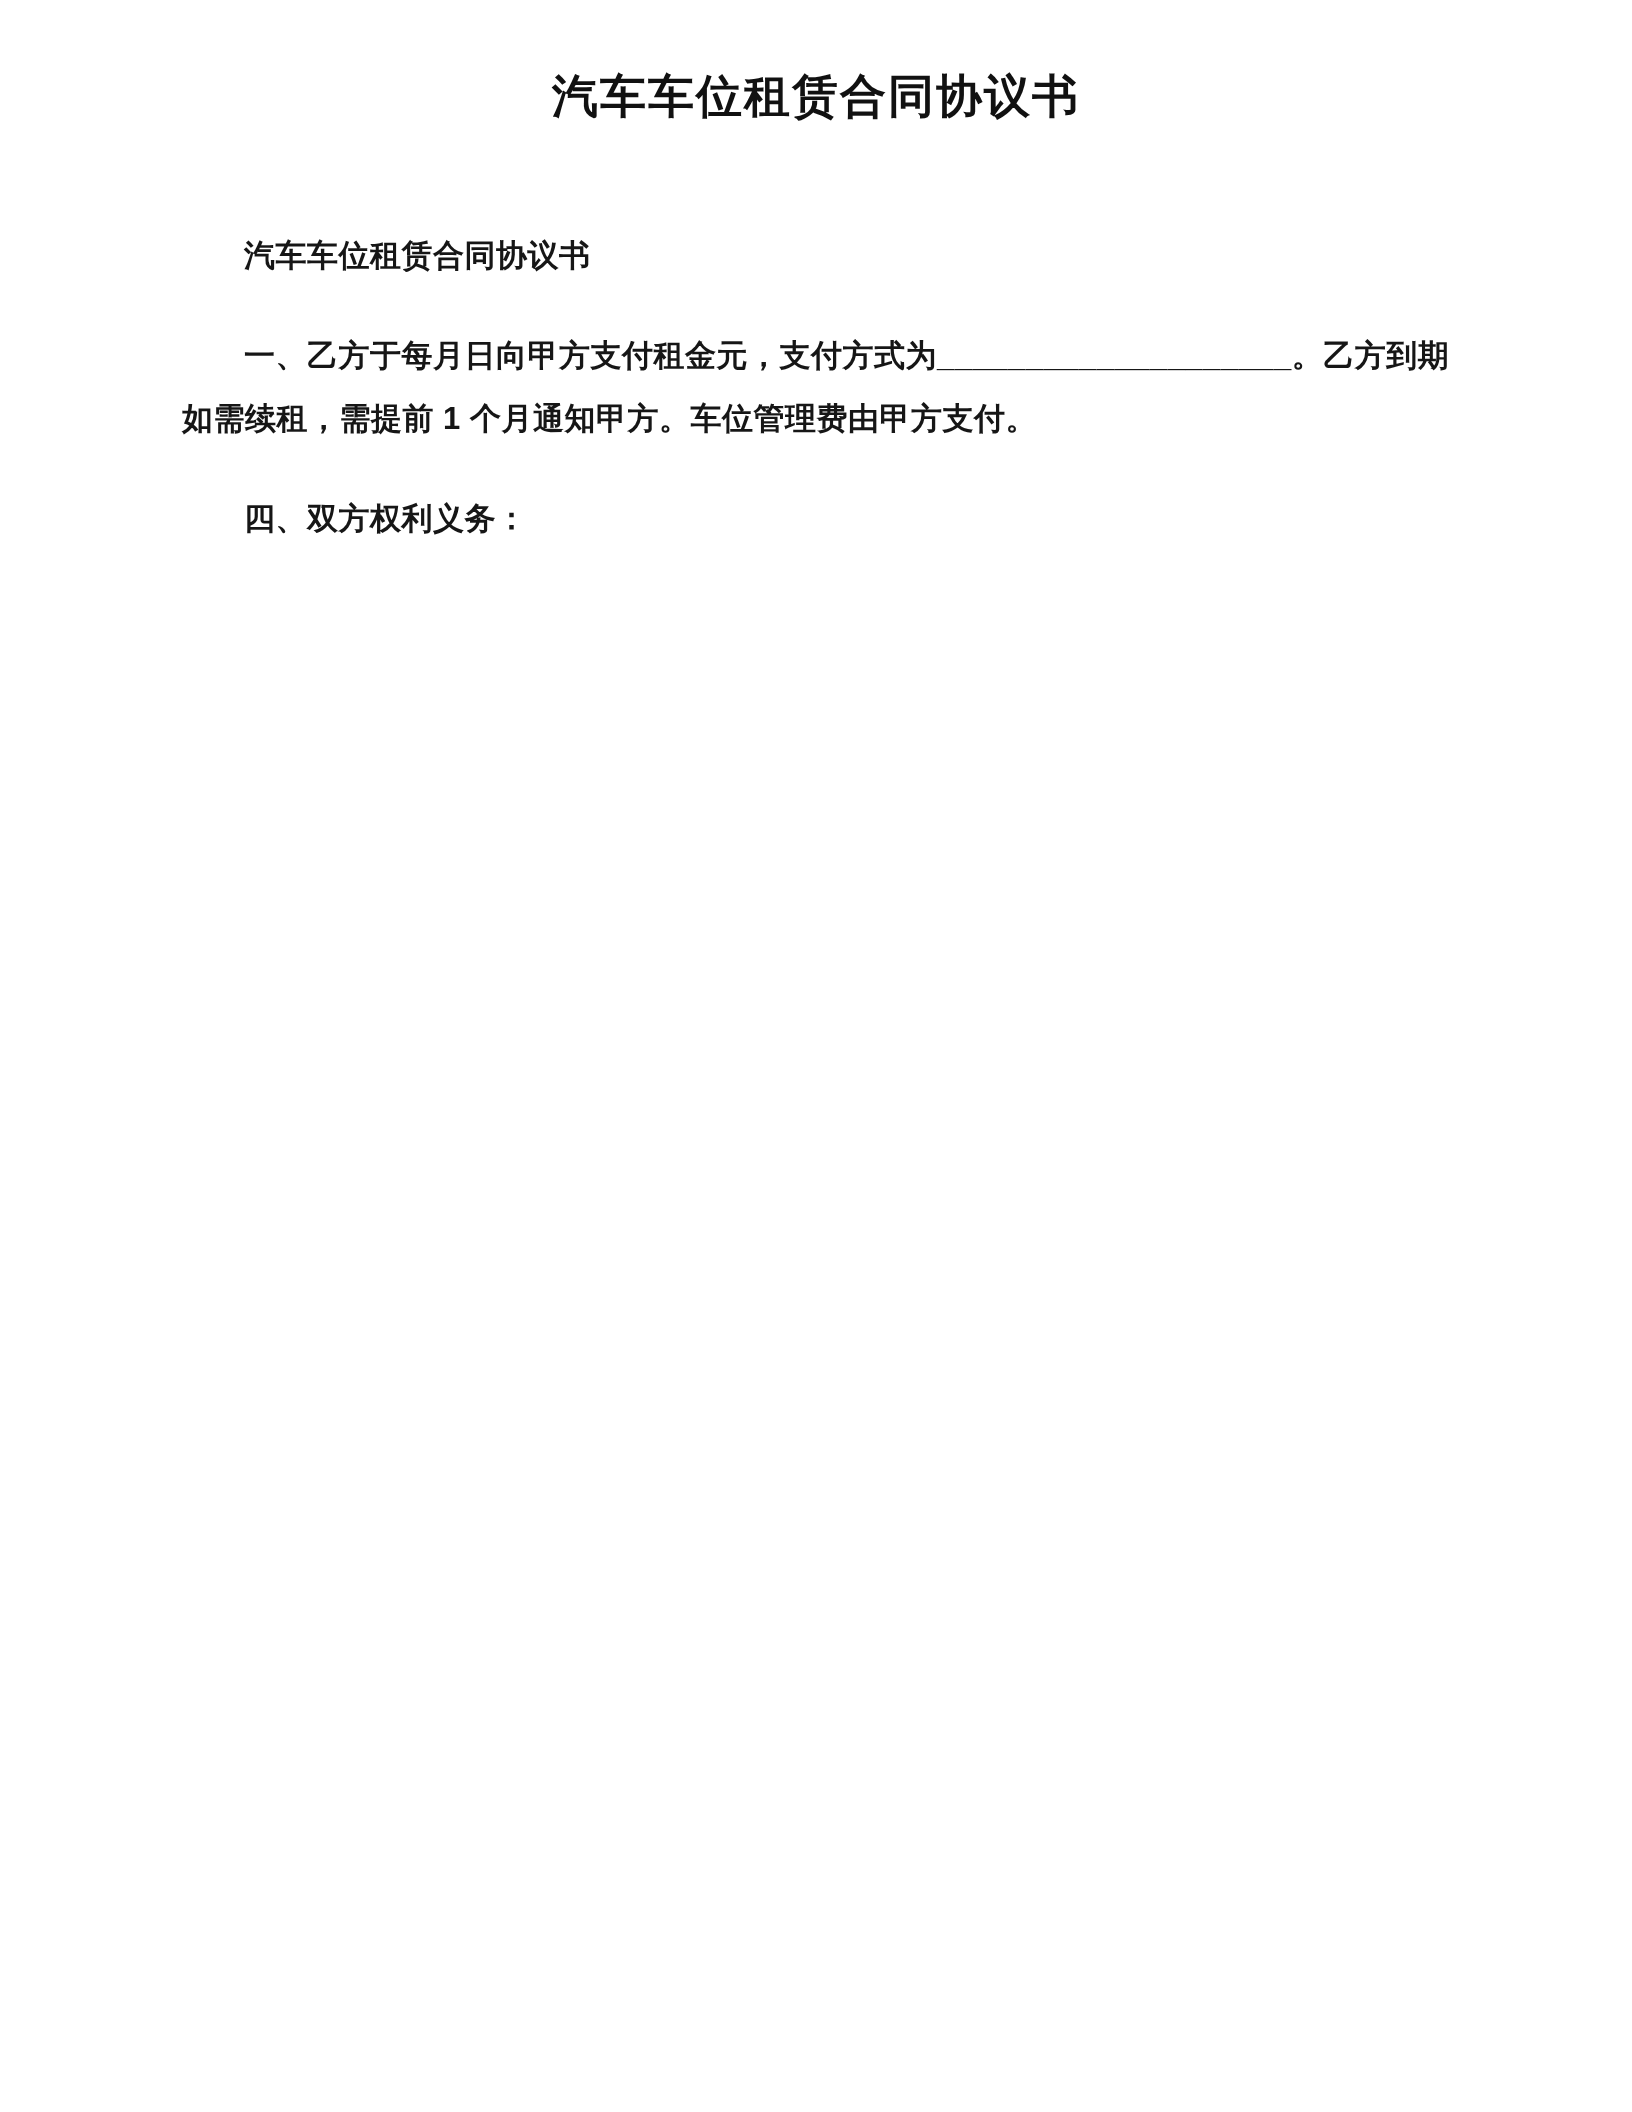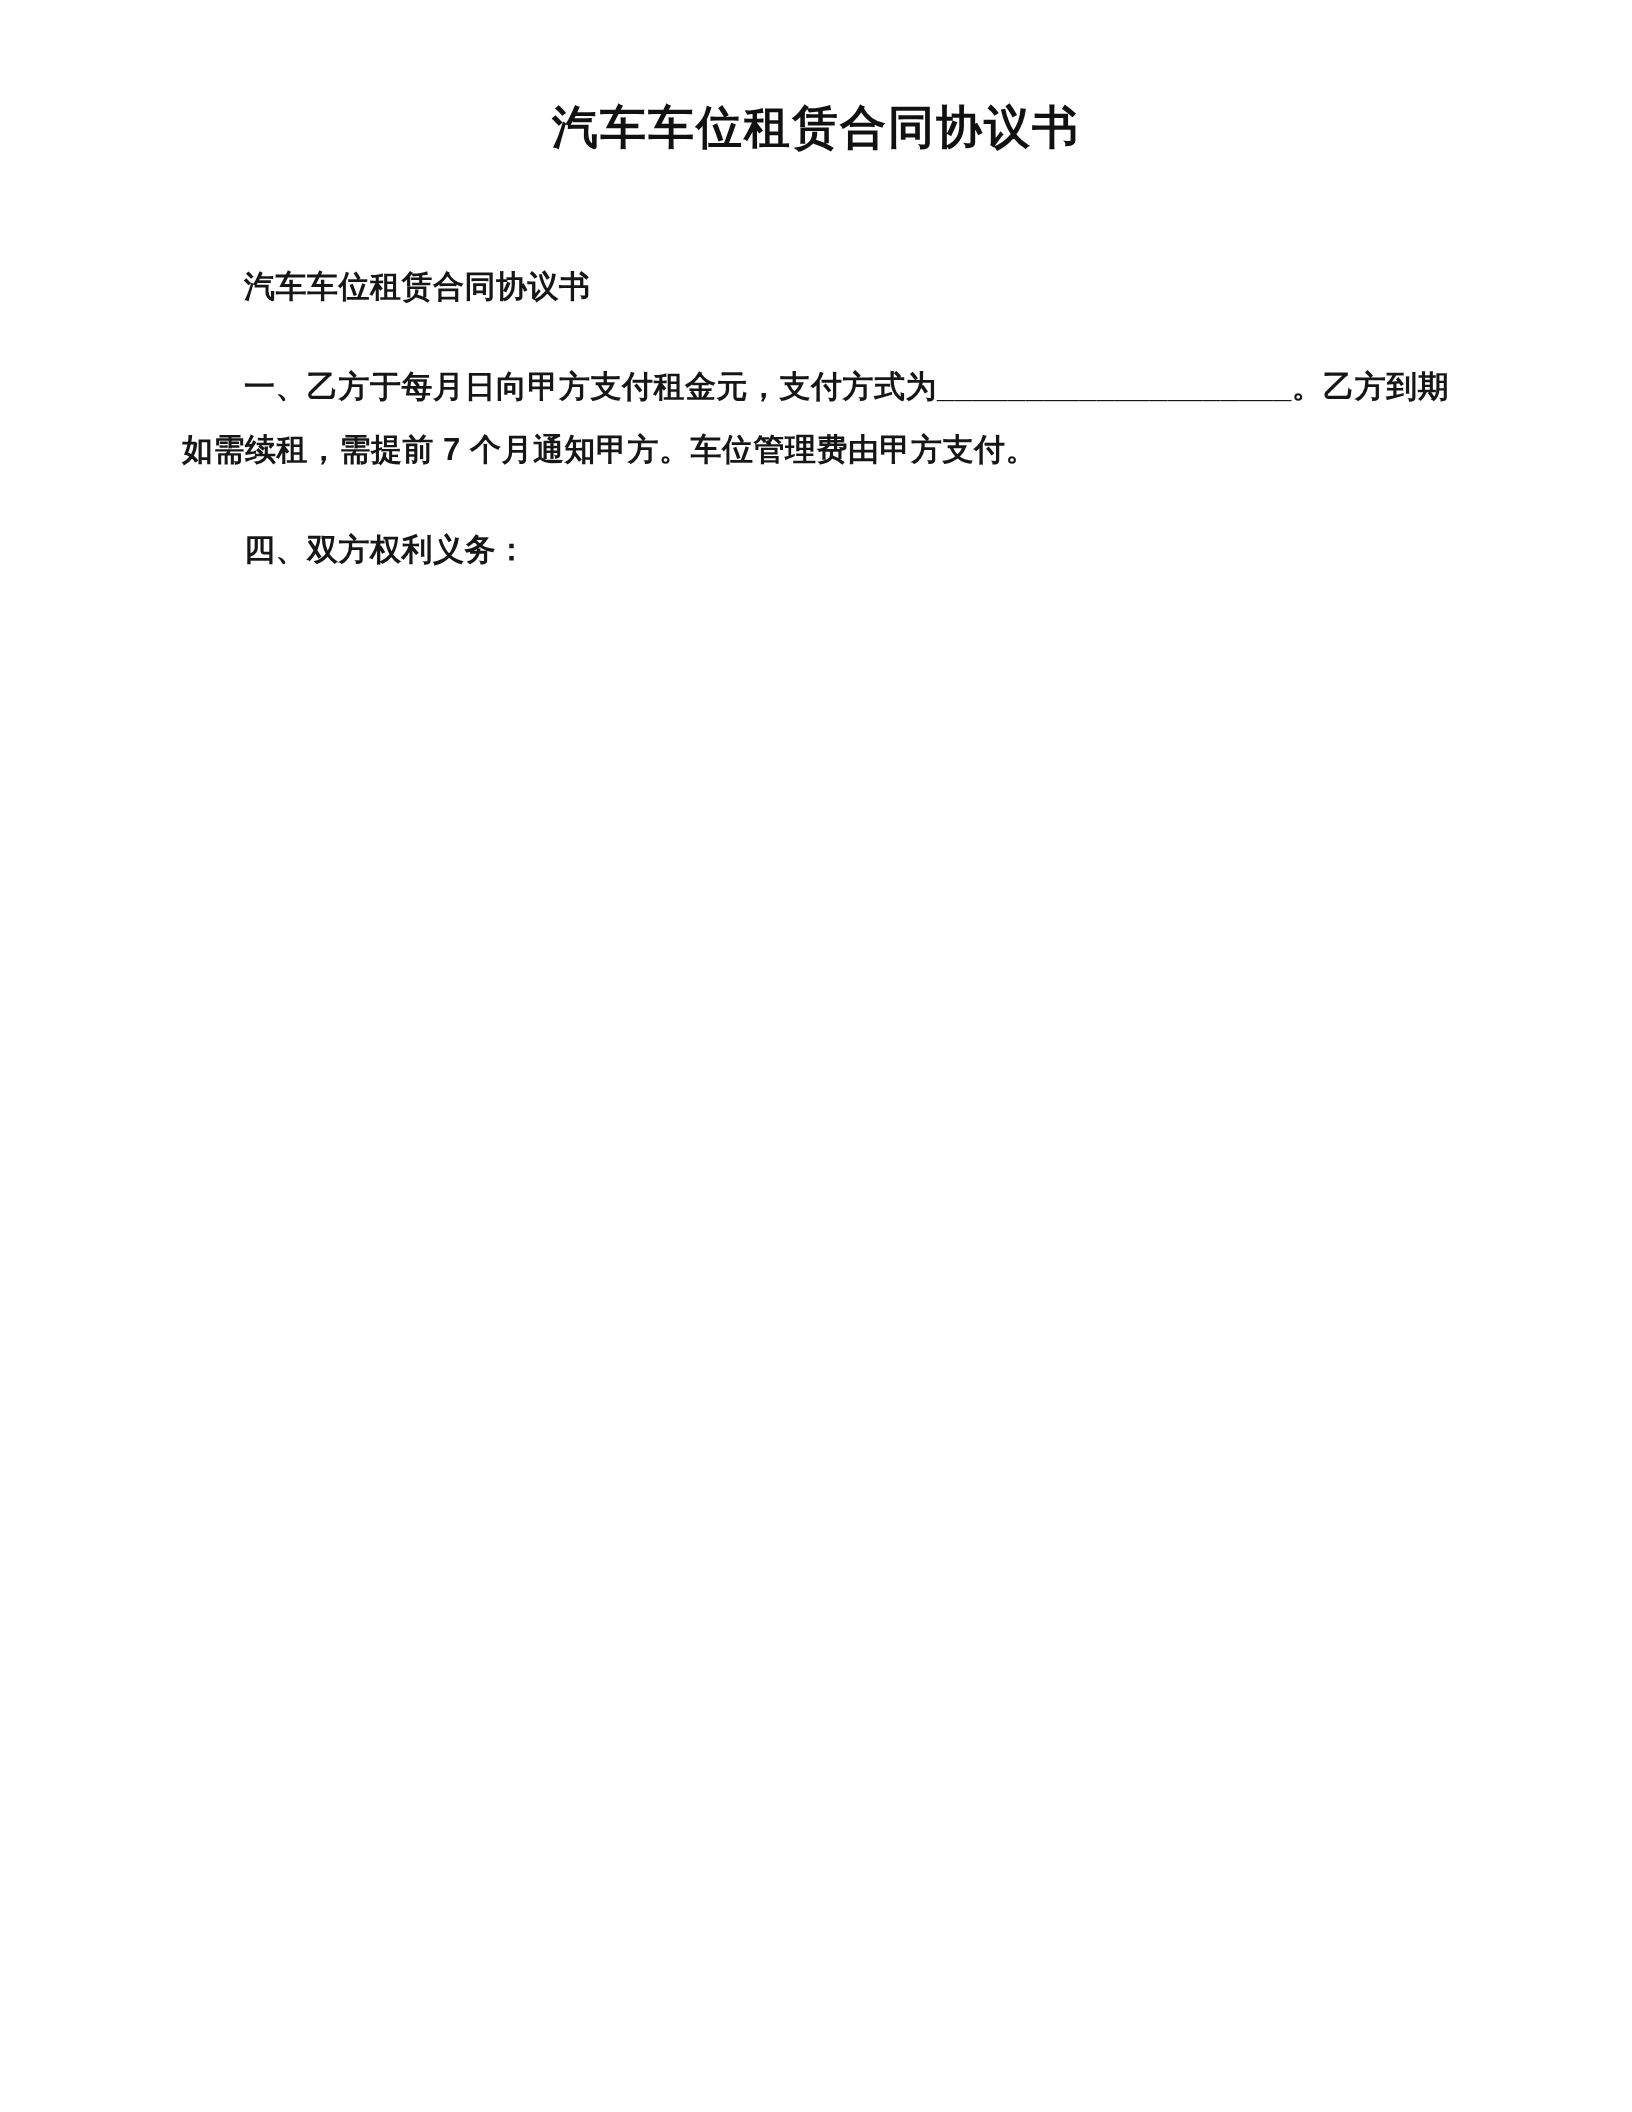--- a/index.html
+++ b/index.html
@@ -11,21 +11,21 @@
   .page {
     position: relative;
     width: 1632px;
     height: 2112px;
     margin: 0 auto;
     background: #ffffff;
     color: #1c1c1c;
     overflow: hidden;
   }
   .doc-content {
-    padding: 97px 182px 0 182px;
+    padding: 66px 182px 0 182px;
   }
   .doc-title {
     text-align: center;
     font-size: 46px;
     font-weight: bold;
     letter-spacing: 2px;
     color: #111111;
     margin-bottom: 96px;
   }
   .doc-body p {
@@ -45,21 +45,21 @@
 <div class="page">
   <div class="doc-content">
     <h1 class="doc-title">汽车车位租赁合同协议书</h1>
 
     <div class="doc-body">
       <p>汽车车位租赁合同协议书</p>
 
 
 
 
-      <p>一、乙方于每月日向甲方支付租金元，支付方式为____________________。乙方到期如需续租，需提前 7 个月通知甲方。车位管理费由甲方支付。</p>
+      <p>一、乙方于每月日向甲方支付租金元，支付方式为____________________。乙方到期如需续租，需提前 1 个月通知甲方。车位管理费由甲方支付。</p>
 
 
 
       <p>四、双方权利义务：</p>
 
     </div>
   </div>
 </div>
 
 </body></html>

